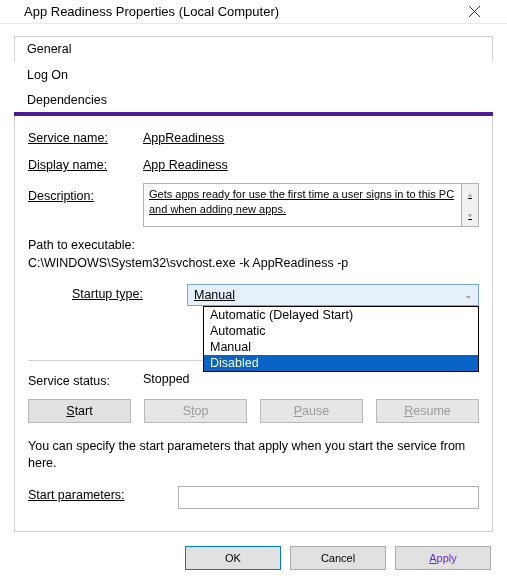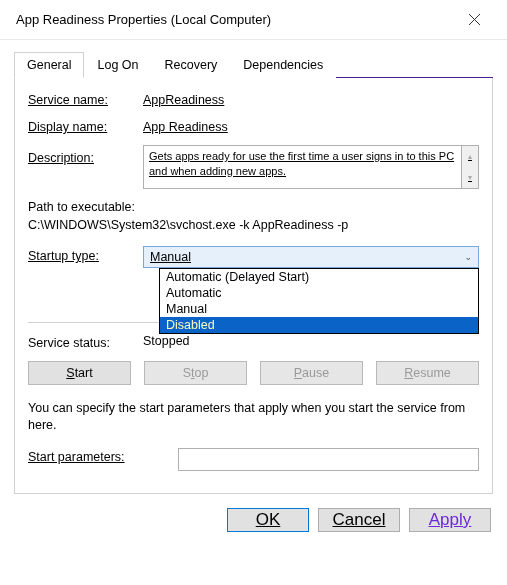--- a/index.html
+++ b/index.html
@@ -1,22 +1,22 @@
 <!DOCTYPE html>
 <html><head>
   <meta charset="utf-8">
   <style>
     * { margin: 0; padding: 0; box-sizing: border-box; font-family: "Segoe UI", Tahoma, sans-serif; }
     body { background: #fff; width: 507px; height: 585px; font-size: 12.5px; color: #000; }
-    .title-bar { display: flex; align-items: center; justify-content: space-between; height: 40px; padding: 0 10px 0 16px; border-bottom: 1px solid #e8e8e8; }
+    .title-bar { display: flex; align-items: center; justify-content: space-between; height: 24px; padding: 0 10px 0 24px; border-bottom: 1px solid #e8e8e8; }
     .title-text { font-size: 13px; }
     .close-btn { width: 45px; height: 30px; display: flex; align-items: center; justify-content: center; cursor: pointer; }
     .close-btn svg { width: 11px; height: 11px; stroke: #333; stroke-width: 1; }
     .content-wrap { padding: 11px 14px 0 14px; }
-    .tabs { display: flex; border-bottom: 1px solid #4c1d95; position: relative; }
+    .tabs { display: flex; border-bottom: 5px solid #4c1d95; position: relative; flex-direction: column; }
     .tab { padding: 5px 12px 5px 12px; font-size: 12.5px; border: 1px solid transparent; border-bottom: none; cursor: pointer; position: relative; top: 1px; background: #fff; }
     .tab.active { border-color: #d0d0d0; border-bottom: 1px solid #fff; }
     .panel { border: 1px solid #d0d0d0; border-top: none; padding: 13px 13px 18px 13px; }
     .row { display: flex; align-items: flex-start; margin-bottom: 11px; text-decoration: underline; }
     .lbl { width: 115px; flex-shrink: 0; padding-top: 2px; }
     .val { flex: 1; padding-top: 2px; }
     .desc-box { position: relative; display: flex; width: 100%; }
     .desc-text { flex: 1; border: 1px solid #b0b0b0; padding: 3px 5px; min-height: 44px; font-size: 11px; line-height: 1.35; background: #fff; }
     .desc-scroll { width: 17px; border: 1px solid #b0b0b0; border-left: none; display: flex; flex-direction: column; background: #f0f0f0; }
     .desc-scroll .arrow { height: 50%; display: flex; align-items: center; justify-content: center; font-size: 8px; color: #aaa; }
@@ -30,46 +30,45 @@
     .dropdown-item.highlight { background: #0a64c8; color: #fef9c3; }
     .hr { border: none; border-top: 1px solid #d0d0d0; margin: 54px 0 11px 0; }
     .status-row { display: flex; margin-bottom: 11px; }
     .btn-row { display: flex; gap: 13px; margin-bottom: 15px; }
     .svc-btn { flex: 1; height: 24px; font-size: 12.5px; border: 1px solid #b9b9b9; background: #e9e9e9; cursor: pointer; }
     .svc-btn.enabled { background: #e1e1e1; color: #000; }
     .svc-btn.disabled { color: #9a9a9a; background: #e6e6e6; }
     .note { margin-bottom: 14px; line-height: 1.35; }
     .param-input { flex: 1; border: 1px solid #b0b0b0; height: 23px; padding: 2px 5px; font-size: 12.5px; }
     .footer-btns { display: flex; justify-content: flex-end; gap: 9px; padding: 14px 16px 14px 0; }
-    .footer-btn { width: 82px; height: 24px; font-size: 17px; border: 1px solid #adadad; background: #e1e1e1; cursor: pointer; text-decoration: underline; }
+    .footer-btn { width: 96px; height: 24px; font-size: 11px; border: 1px solid #adadad; background: #e1e1e1; cursor: pointer; }
     .footer-btn.primary { border: 1.5px solid #0078d7; background: #e1e1e1; }
     .footer-btn.disabled { color: #6d28d9; }
     .underline { text-decoration: underline; }
     .row.startup .lbl { padding-top: 3px; }
-    .row.startup { margin-bottom: 0; }
+    .row.startup { margin-bottom: 0; margin-left: 44px; }
     .row.params .lbl { width: 150px; }
   </style>
 </head>
 <body>
 
 <div class="title-bar">
   <div class="title-text">App Readiness Properties (Local Computer)</div>
   <div class="close-btn">
     <svg>
         <line x1="0" y1="0" x2="11" y2="11"></line>
         <line x1="11" y1="0" x2="0" y2="11"></line>
       </svg>
   </div>
 </div>
 
 <div class="content-wrap">
   <div class="tabs">
     <div class="tab active">General</div>
     <div class="tab">Log On</div>
-    <div class="tab">Recovery</div>
     <div class="tab">Dependencies</div>
   </div>
 
   <div class="panel">
 
     <div class="row">
       <div class="lbl">Service name:</div>
       <div class="val">AppReadiness</div>
     </div>
 

